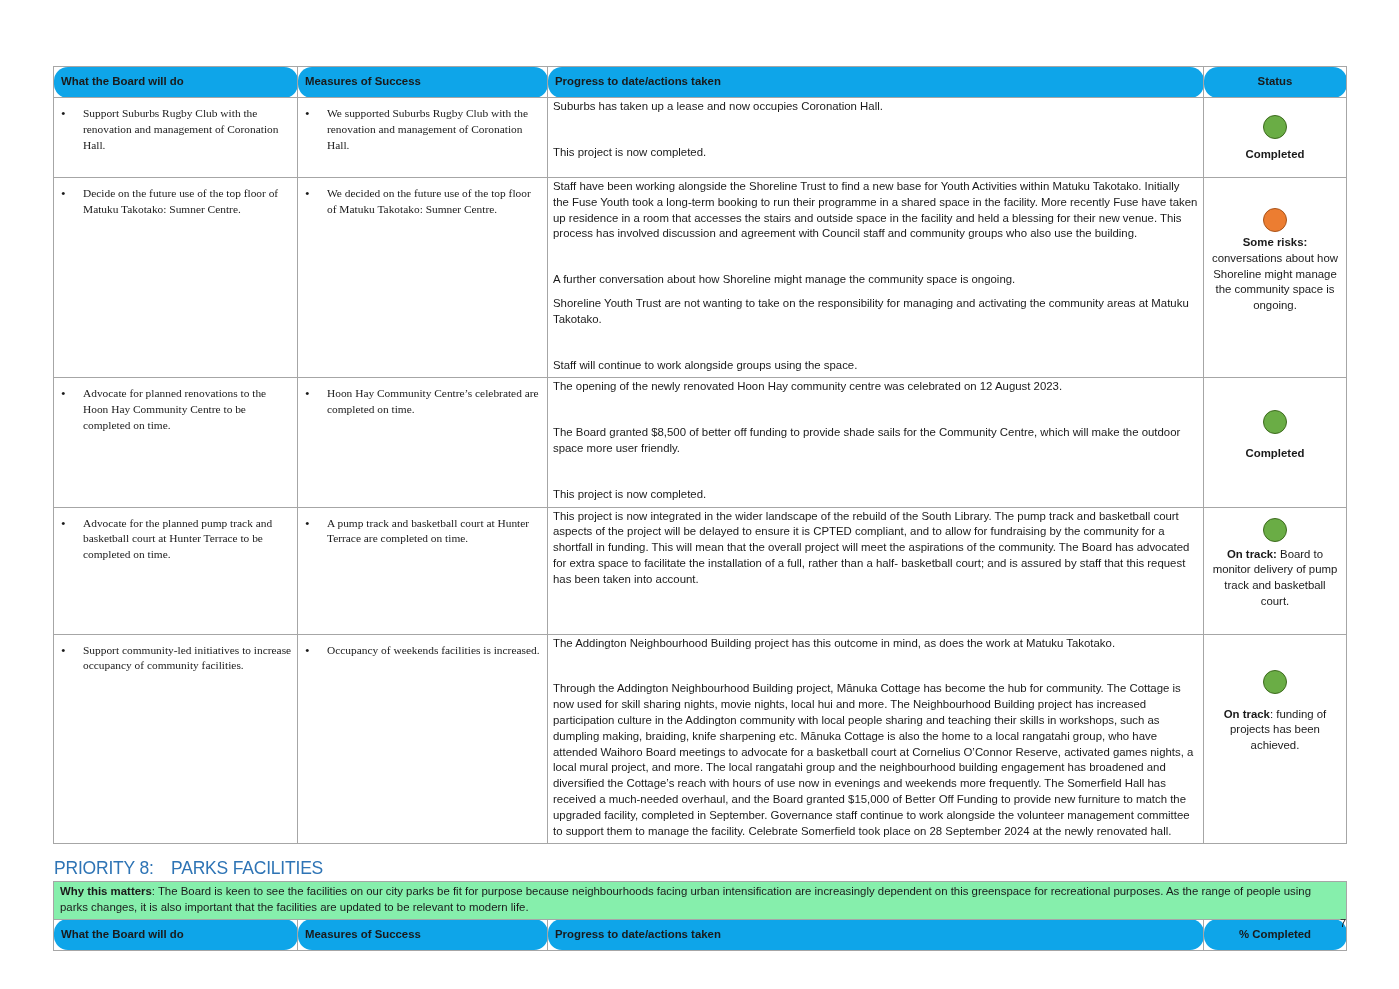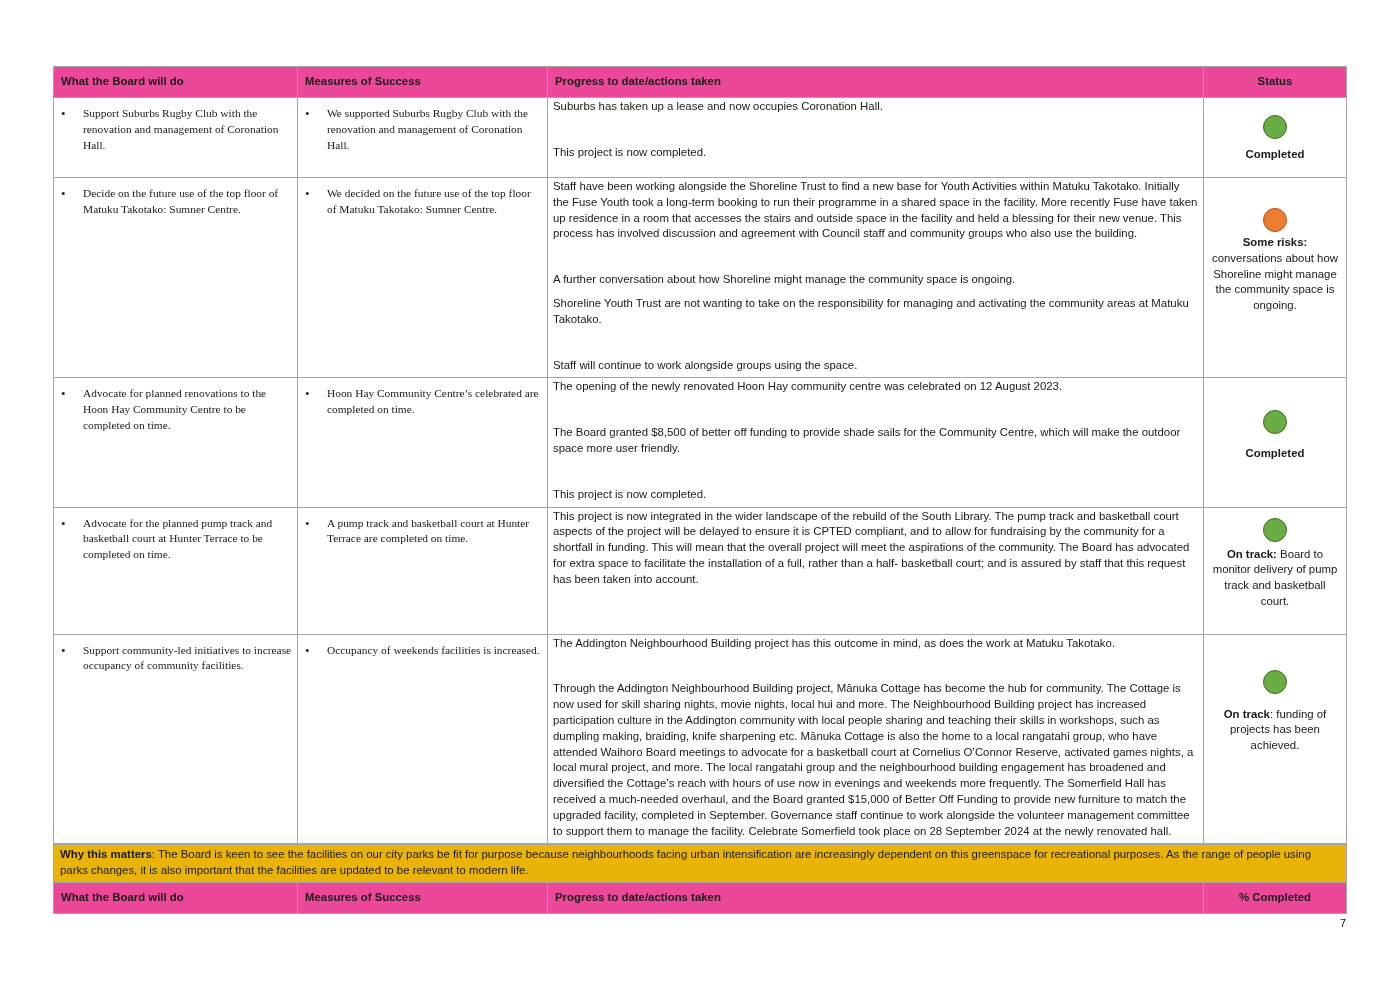--- a/index.html
+++ b/index.html
@@ -1,37 +1,37 @@
 <!DOCTYPE html>
 <html><head>
 <meta charset="utf-8">
 <style>
   html, body { margin:0; padding:0; background:#ffffff; }
   body { width:1399px; height:989px; position:relative; overflow:hidden;
          font-family:"Liberation Sans", sans-serif; color:#1a1a1a; }
   .page { position:absolute; left:53px; top:66px; width:1293px; }
   table { border-collapse:collapse; width:1293px; table-layout:fixed; }
   td, th { border:1px solid #a6a6a6; vertical-align:top; font-size:11.4px; line-height:15.8px; }
-  th { background:#ec4899; font-weight:bold; text-align:left; padding:7px 7px 6px 7px; height:17px; }
+  th { background:#0ea5e9; font-weight:bold; text-align:left; padding:7px 7px 6px 7px; height:17px;border-radius:14px; }
   th.status-h { text-align:center; }
   td { padding:6px 5px 4px 5px; }
   .bl { display:flex; padding:2px 0 0 2px;font-family:Liberation Serif, serif; }
   .bl .dot { width:22px; flex:none; }
   .bl .dot::before { content:"•"; font-size:13px; }
   .prog p { margin:0; }
   .prog p + p { margin-top:30px; }
   .prog p.tight { margin-top:8px; }
   .stat { text-align:center; }
   .circle { width:22px; height:22px; border-radius:50%; margin:0 auto; border:1px solid #3e6b1f; }
   .circle.green { background:#6aad45; }
   .circle.orange { background:#ec7d31; border-color:#a9541b; }
   .stat b { font-weight:bold; }
   .prio { margin:14px 0 2px 1px; font-size:17.5px; color:#2e74b5; letter-spacing:-0.2px; }
   .prio span.num { display:inline-block; width:117px; }
-  .why td { background:#eab308; padding:2px 6px 3px 6px; }
+  .why td { background:#86efac; padding:2px 6px 3px 6px; }
   .pageno { position:absolute; right:53px; top:917px; font-size:11px; }
 </style>
 </head>
 <body>
 
 <div class="page">
   <table>
     <colgroup>
       <col style="width:244px">
         <col style="width:250px">
@@ -160,20 +160,23 @@
           <p>Through the Addington Neighbourhood Building project, Mānuka Cottage has become the hub for community. The Cottage is now used for skill sharing nights, movie nights, local hui and more. The Neighbourhood Building project has increased participation culture in the Addington community with local people sharing and teaching their skills in workshops, such as dumpling making, braiding, knife sharpening etc. Mānuka Cottage is also the home to a local rangatahi group, who have attended Waihoro Board meetings to advocate for a basketball court at Cornelius O’Connor Reserve, activated games nights, a local mural project, and more. The local rangatahi group and the neighbourhood building engagement has broadened and diversified the Cottage’s reach with hours of use now in evenings and weekends more frequently. The Somerfield Hall has received a much-needed overhaul, and the Board granted $15,000 of Better Off Funding to provide new furniture to match the upgraded facility, completed in September.  Governance staff continue to work alongside the volunteer management committee to support them to manage the facility. Celebrate Somerfield took place on 28 September 2024 at the newly renovated hall.</p>
         </td>
         <td class="stat" style="padding-top:35px">
           <div class="circle green"></div>
           <div style="margin-top:13px"><b>On track</b><span>: funding of projects has been achieved.</span></div>
         </td>
       </tr>
     </tbody>
   </table>
 
+  <div class="prio">
+    <span class="num">PRIORITY 8:</span><span>PARKS FACILITIES</span>
+  </div>
 
   <table>
     <colgroup>
       <col style="width:244px">
         <col style="width:250px">
         <col style="width:656px">
         <col style="width:143px">
     </colgroup>
     <tbody>
         <tr class="why">

